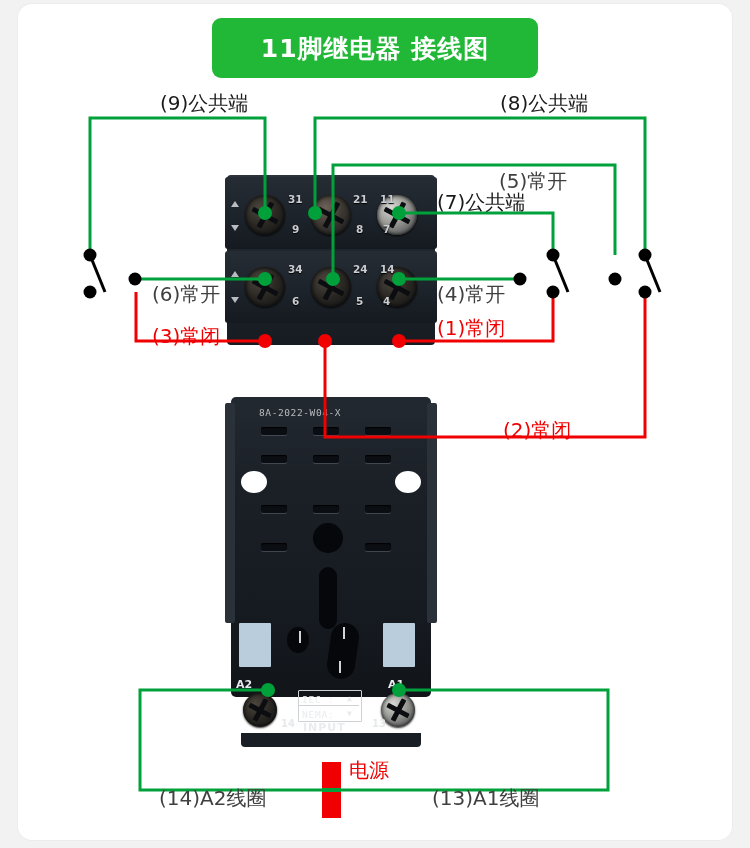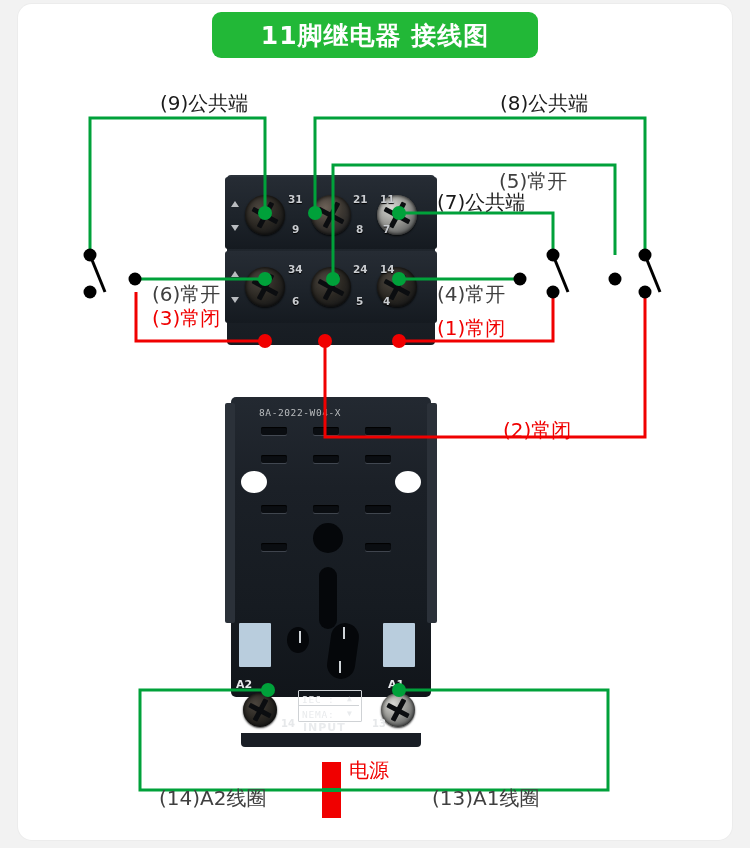--- a/index.html
+++ b/index.html
@@ -8,21 +8,21 @@
     font-family:"Liberation Sans","DejaVu Sans",sans-serif;
   }
   #card{
     position:absolute;left:18px;top:4px;width:714px;height:836px;
     background:#ffffff;border-radius:14px;box-shadow:0 0 0 1px #ececec;
   }
   #stage{position:absolute;left:0;top:0;width:750px;height:848px;}
 
   
   #title-pill{
-    position:absolute;left:212px;top:12px;width:326px;height:46px;
+    position:absolute;left:212px;top:18px;width:326px;height:60px;
     border-radius:9px;display:flex;align-items:center;justify-content:center;
     color:#fff;font-size:25px;font-weight:bold;letter-spacing:1px;
     font-family:"DejaVu Sans","Liberation Sans",sans-serif;
   }
 
   
   svg#wires{position:absolute;left:0;top:0;width:750px;height:848px;}
 
   
   .lbl{
@@ -305,21 +305,21 @@
 
   <div style="position:absolute;left:322px;top:762px;width:19px;height:56px;background:#f00000;"></div>
   <div style="position:absolute;left:322px;top:788px;width:19px;height:4px;background:#00a13a;"></div>
 
   <div class="lbl black" style="left:152px;top:93px;margin-left:8px;">(9)公共端</div>
   <div class="lbl black" style="left:500px;top:93px;">(8)公共端</div>
   <div class="lbl green" style="left:499px;top:143px;">(5)常开</div>
   <div class="lbl black" style="left:437px;top:192px;">(7)公共端</div>
   <div class="lbl green" style="left:152px;top:256px;">(6)常开</div>
   <div class="lbl green" style="left:437px;top:256px;">(4)常开</div>
-  <div class="lbl red" style="left:152px;top:308px;">(3)常闭</div>
+  <div class="lbl red" style="left:152px;top:326px;">(3)常闭</div>
   <div class="lbl red" style="left:437px;top:318px;">(1)常闭</div>
   <div class="lbl red" style="left:503px;top:420px;">(2)常闭</div>
 
   <div class="lbl green" style="left:159px;top:760px;">(14)A2线圈</div>
   <div class="lbl red" style="left:349px;top:760px;">电源</div>
   <div class="lbl green" style="left:432px;top:760px;">(13)A1线圈</div>
 
 </div>
 
 </body></html>

